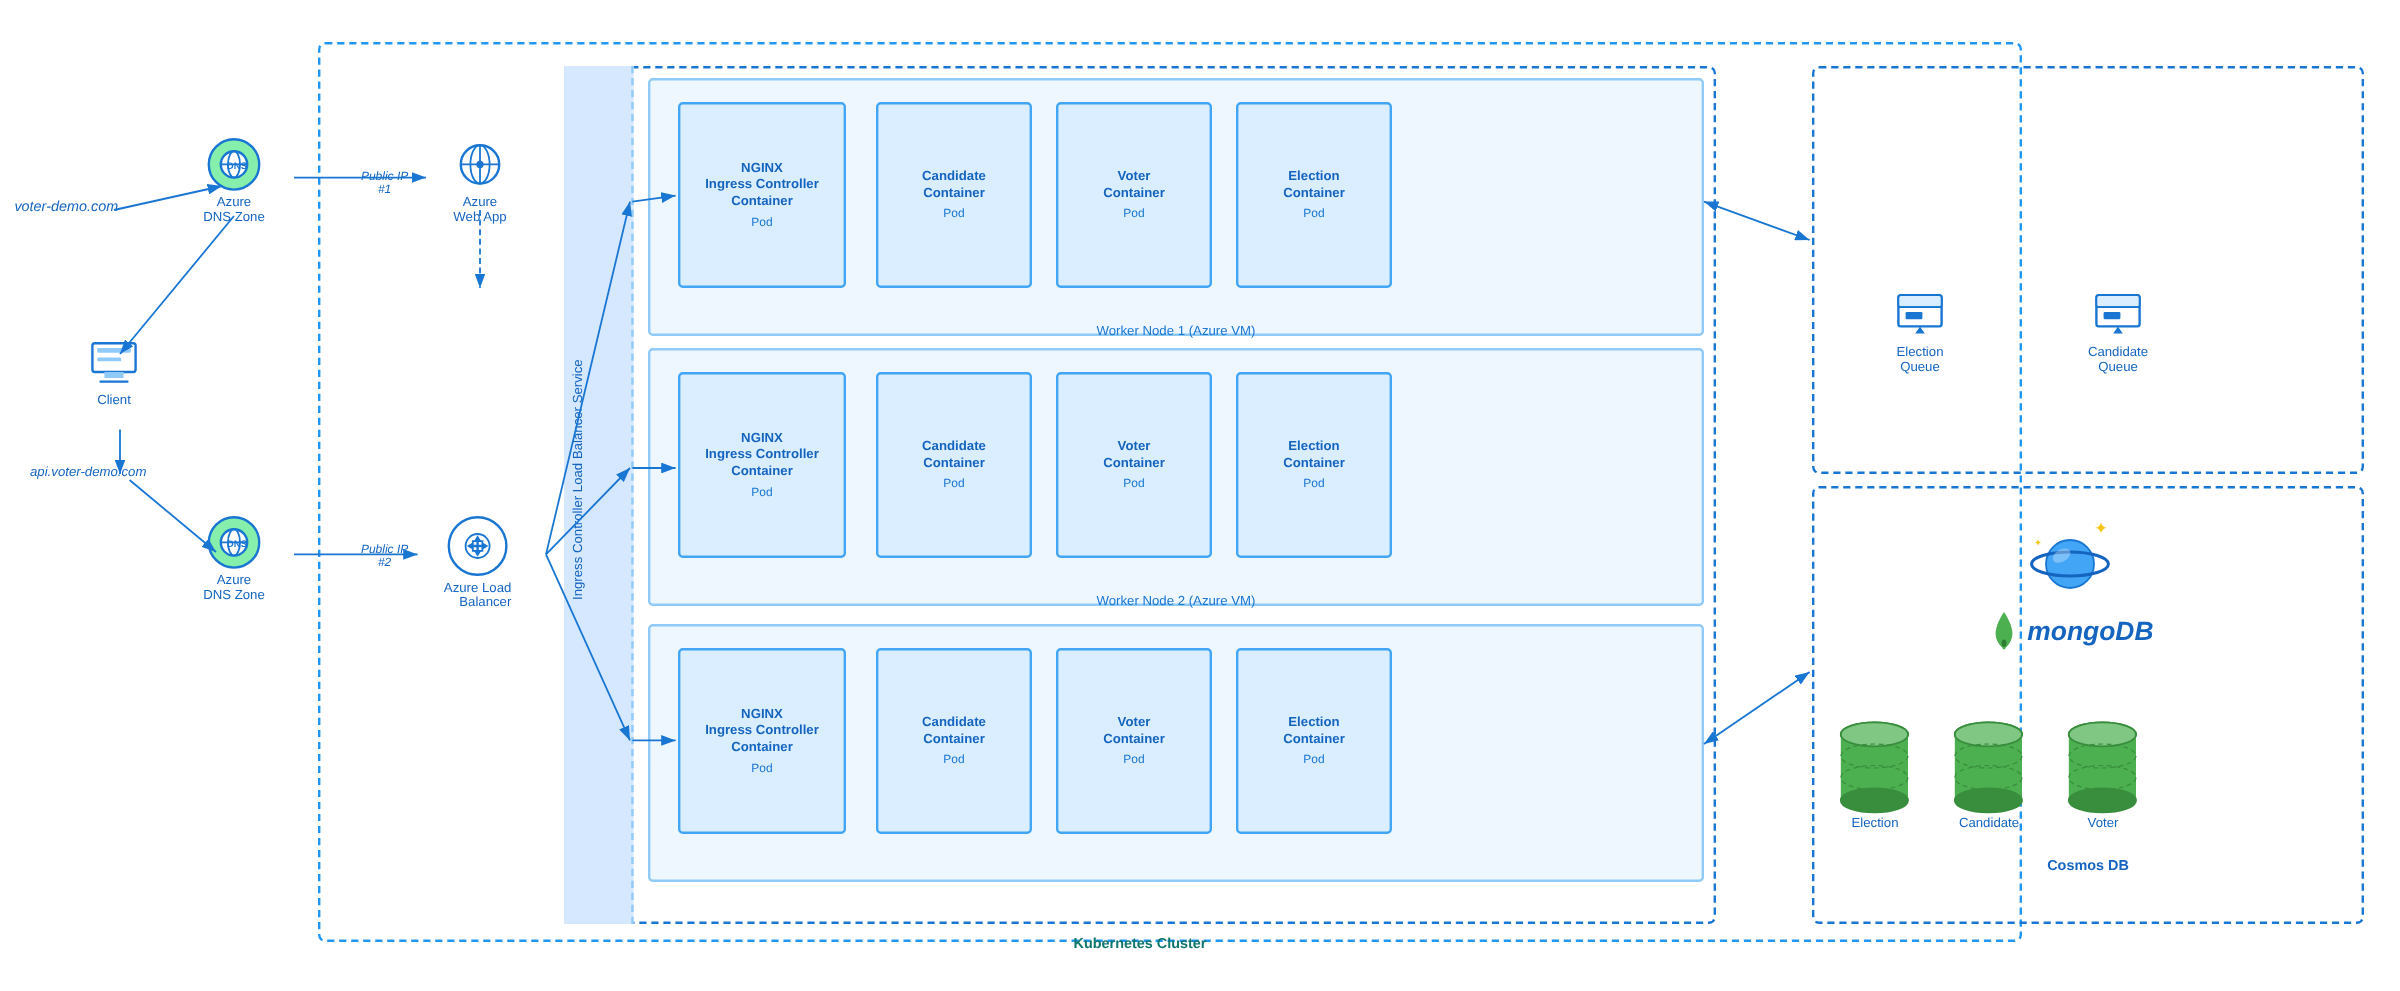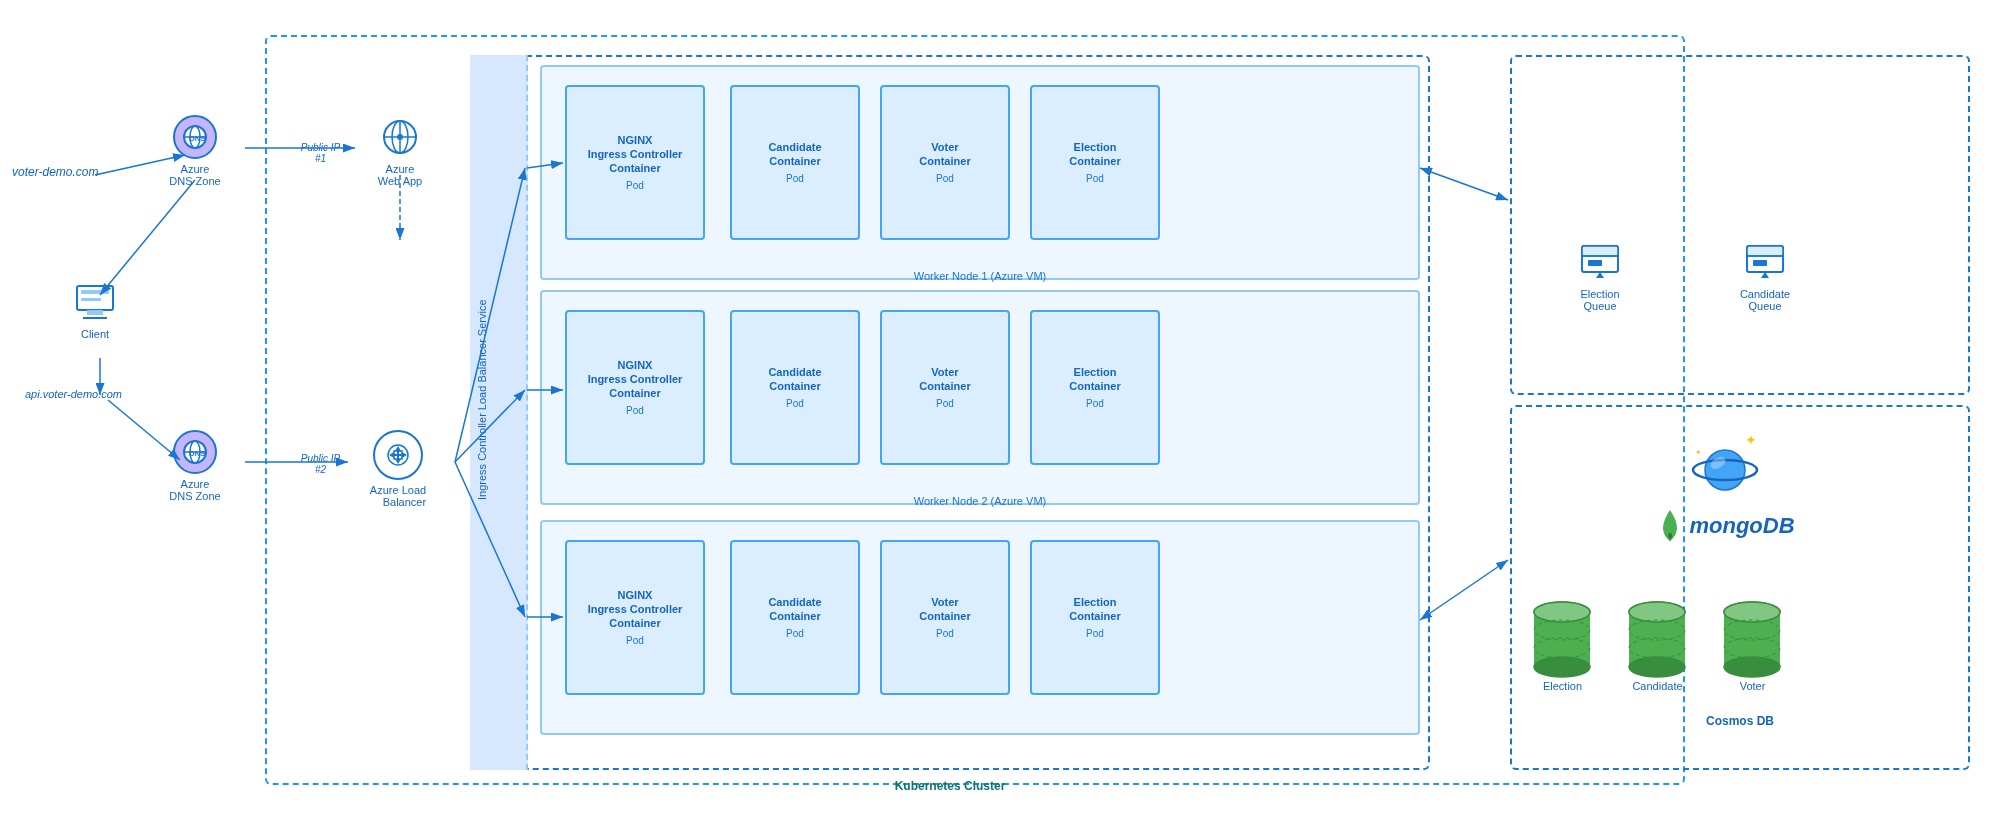--- a/index.html
+++ b/index.html
@@ -72,21 +72,21 @@
     
     .icon-circle {
       width: 44px;
       height: 44px;
       border-radius: 50%;
       border: 2.5px solid #1976D2;
       display: flex;
       align-items: center;
       justify-content: center;
       margin: 0 auto 4px;
-      background: #c4b5fd;
+      background: #86efac;
     }
     .icon-wrap {
       position: absolute;
       display: flex;
       flex-direction: column;
       align-items: center;
       font-size: 11px;
       color: #1565C0;
       font-weight: 500;
       text-align: center;

